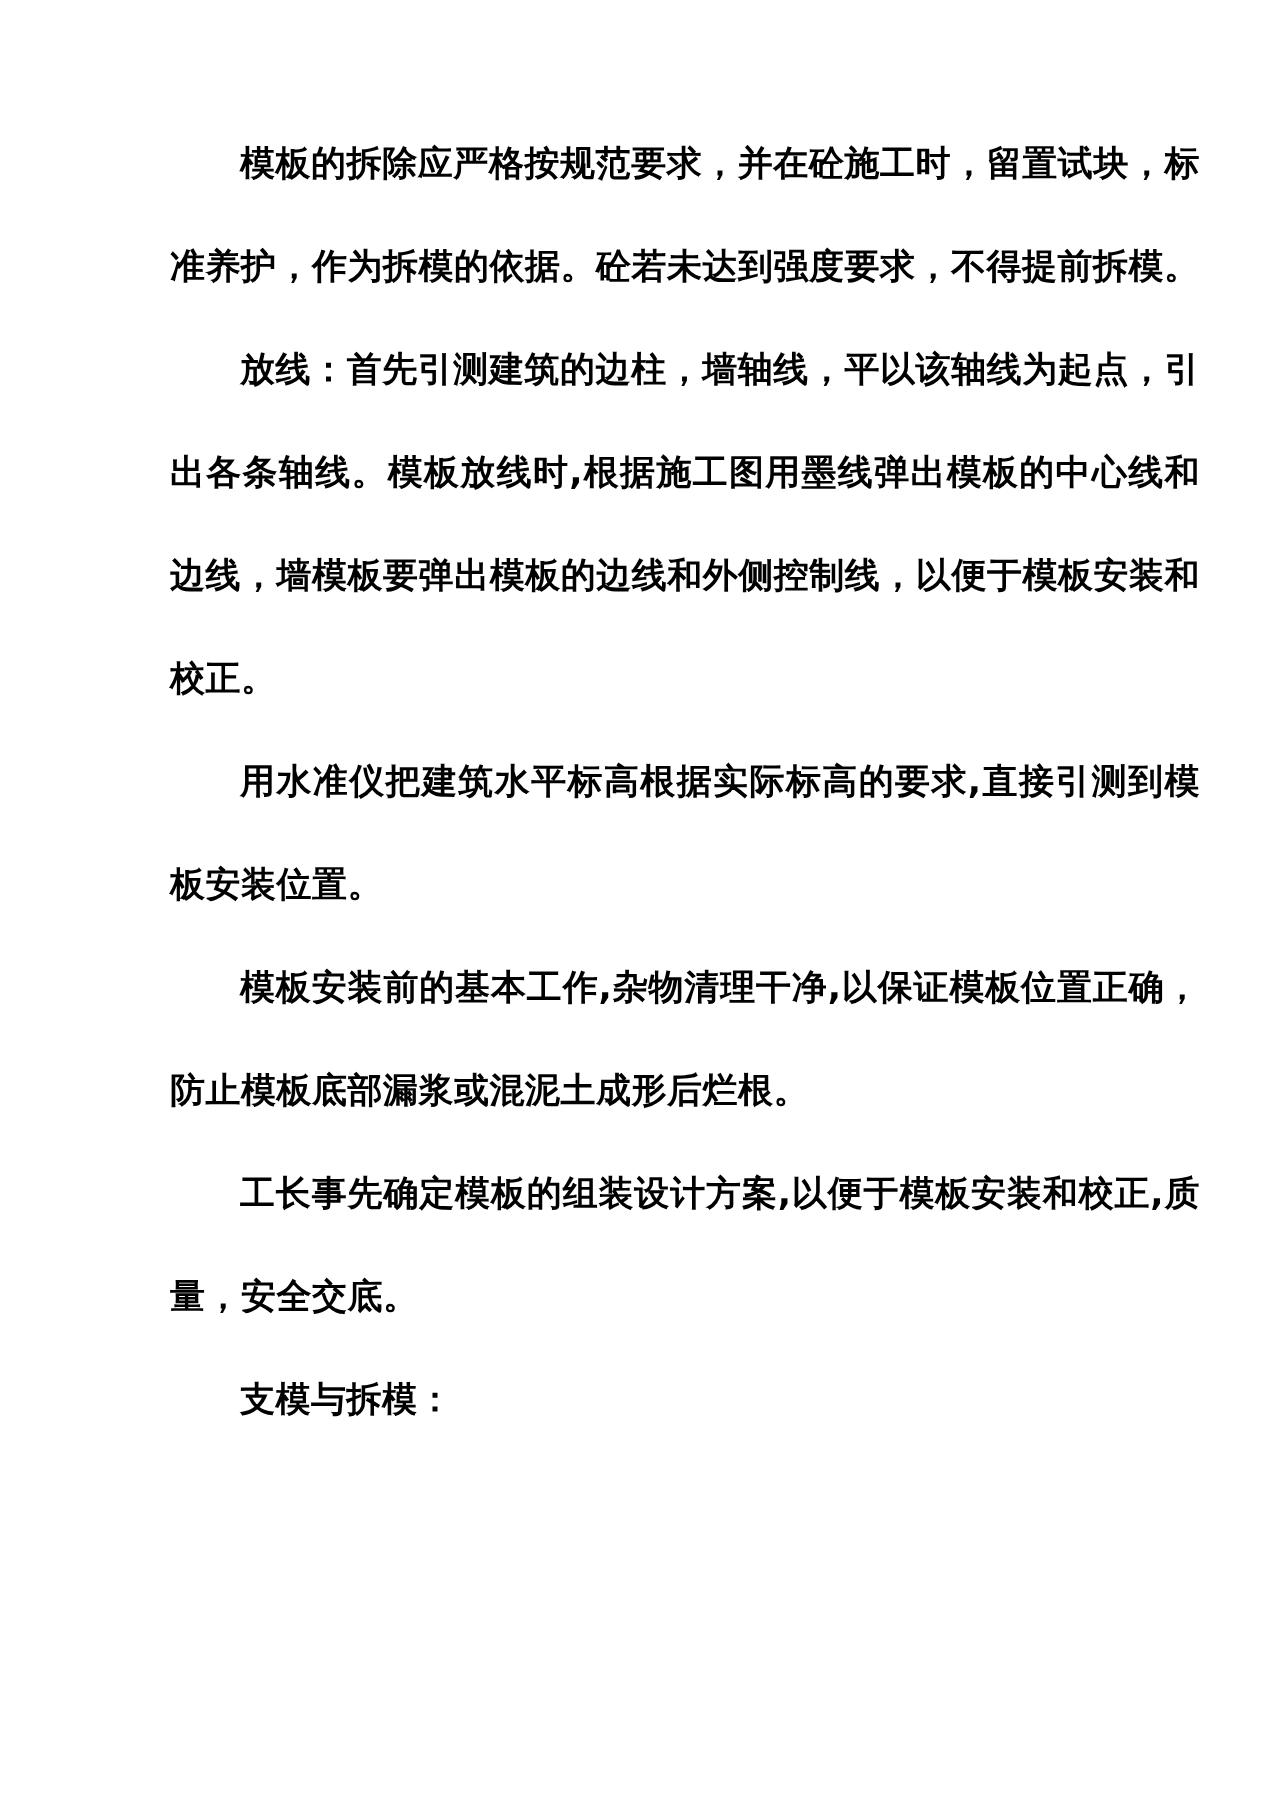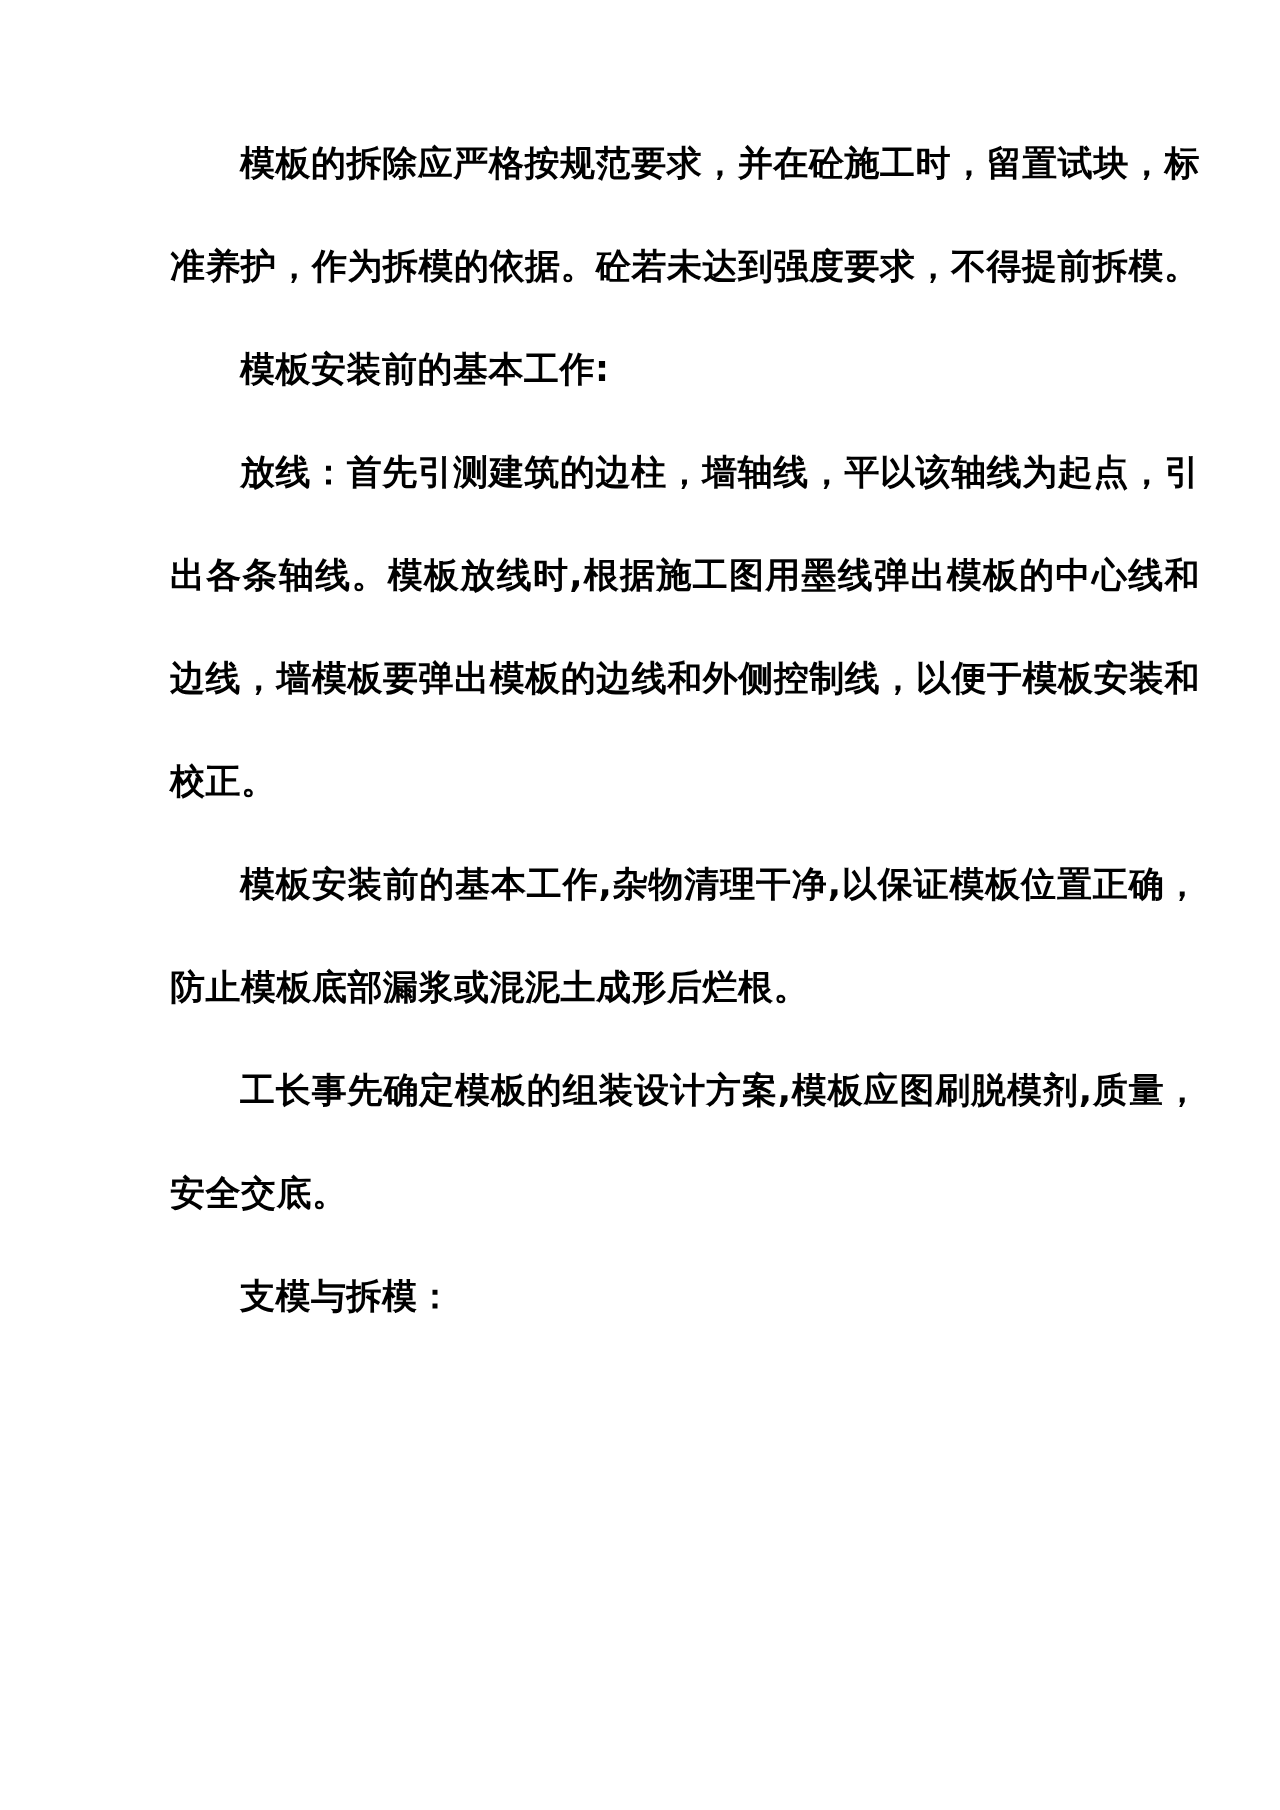--- a/index.html
+++ b/index.html
@@ -28,20 +28,20 @@
     text-justify: inter-ideograph;
     letter-spacing: 0.5px;
   }
 </style>
 </head>
 <body>
 
 <div class="page">
   <div class="doc-body">
     <p>模板的拆除应严格按规范要求，并在砼施工时，留置试块，标准养护，作为拆模的依据。砼若未达到强度要求，不得提前拆模。</p>
-    <p>模板安装前的基本工作:</p>
     <p>放线：首先引测建筑的边柱，墙轴线，平以该轴线为起点，引出各条轴线。模板放线时,根据施工图用墨线弹出模板的中心线和边线，墙模板要弹出模板的边线和外侧控制线，以便于模板安装和校正。</p>
+    <p>用水准仪把建筑水平标高根据实际标高的要求,直接引测到模板安装位置。</p>
     <p>模板安装前的基本工作,杂物清理干净,以保证模板位置正确，防止模板底部漏浆或混泥土成形后烂根。</p>
-    <p>工长事先确定模板的组装设计方案,模板应图刷脱模剂,质量，安全交底。</p>
+    <p>工长事先确定模板的组装设计方案,以便于模板安装和校正,质量，安全交底。</p>
     <p>支模与拆模：</p>
 
   </div>
 </div>
 
 </body></html>

